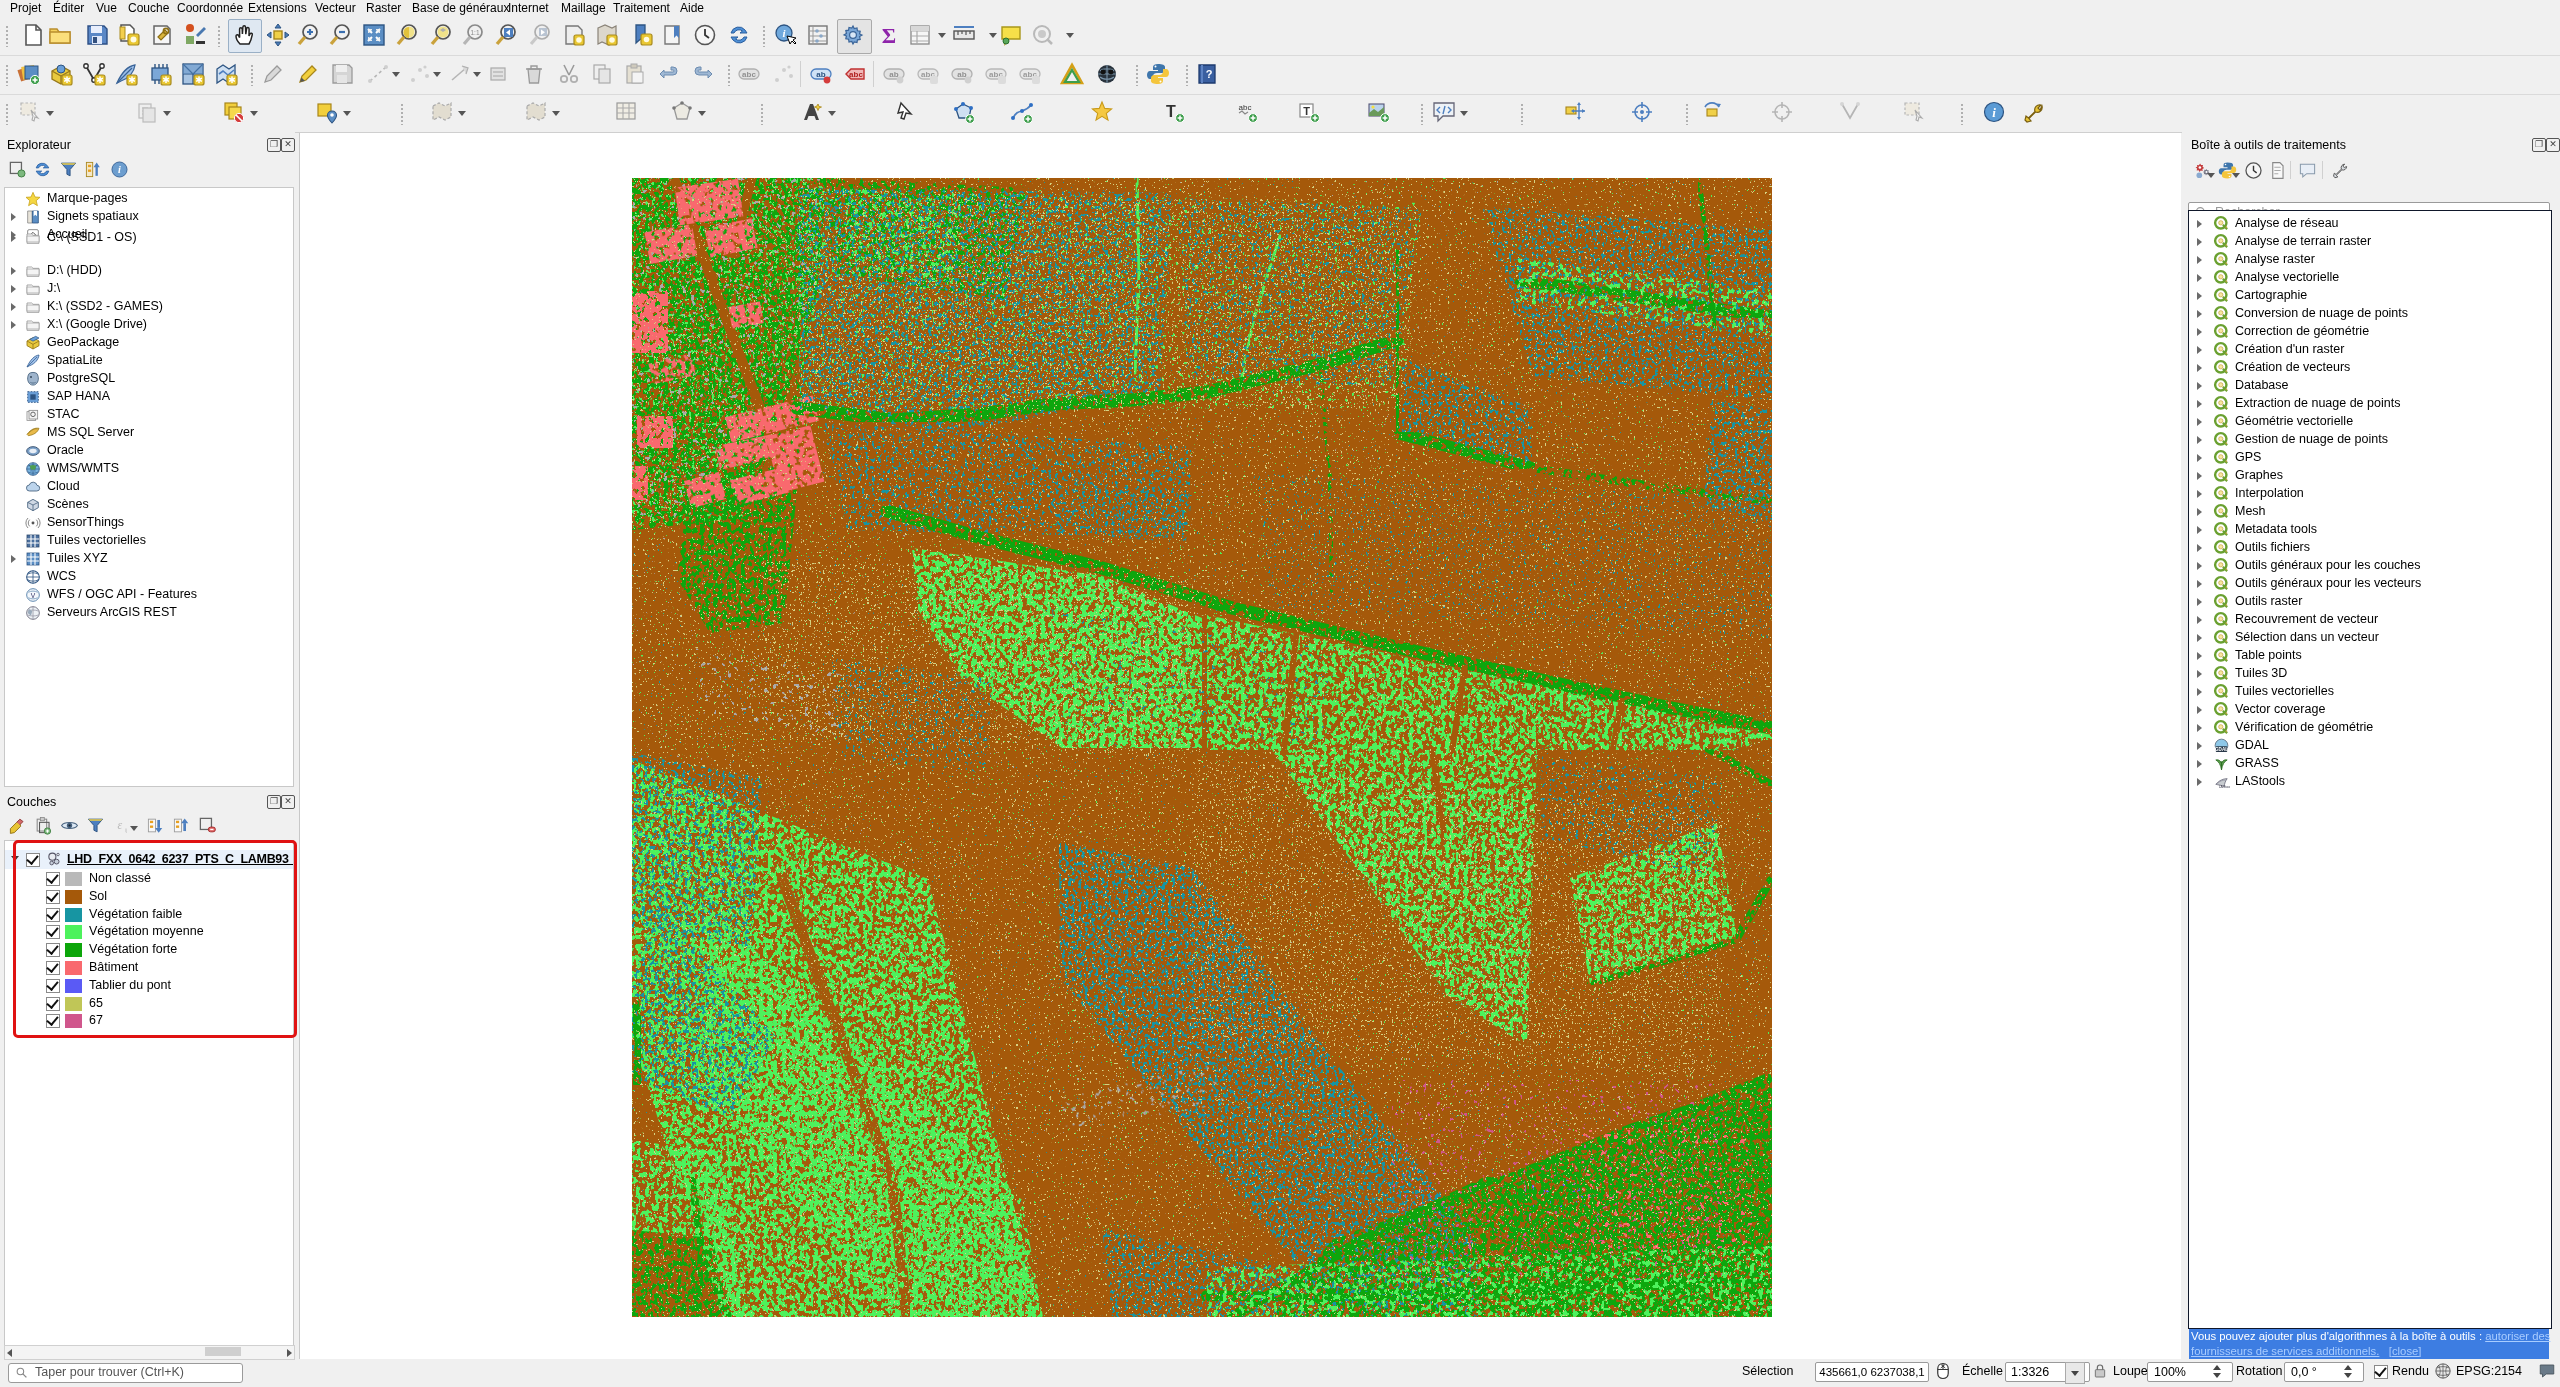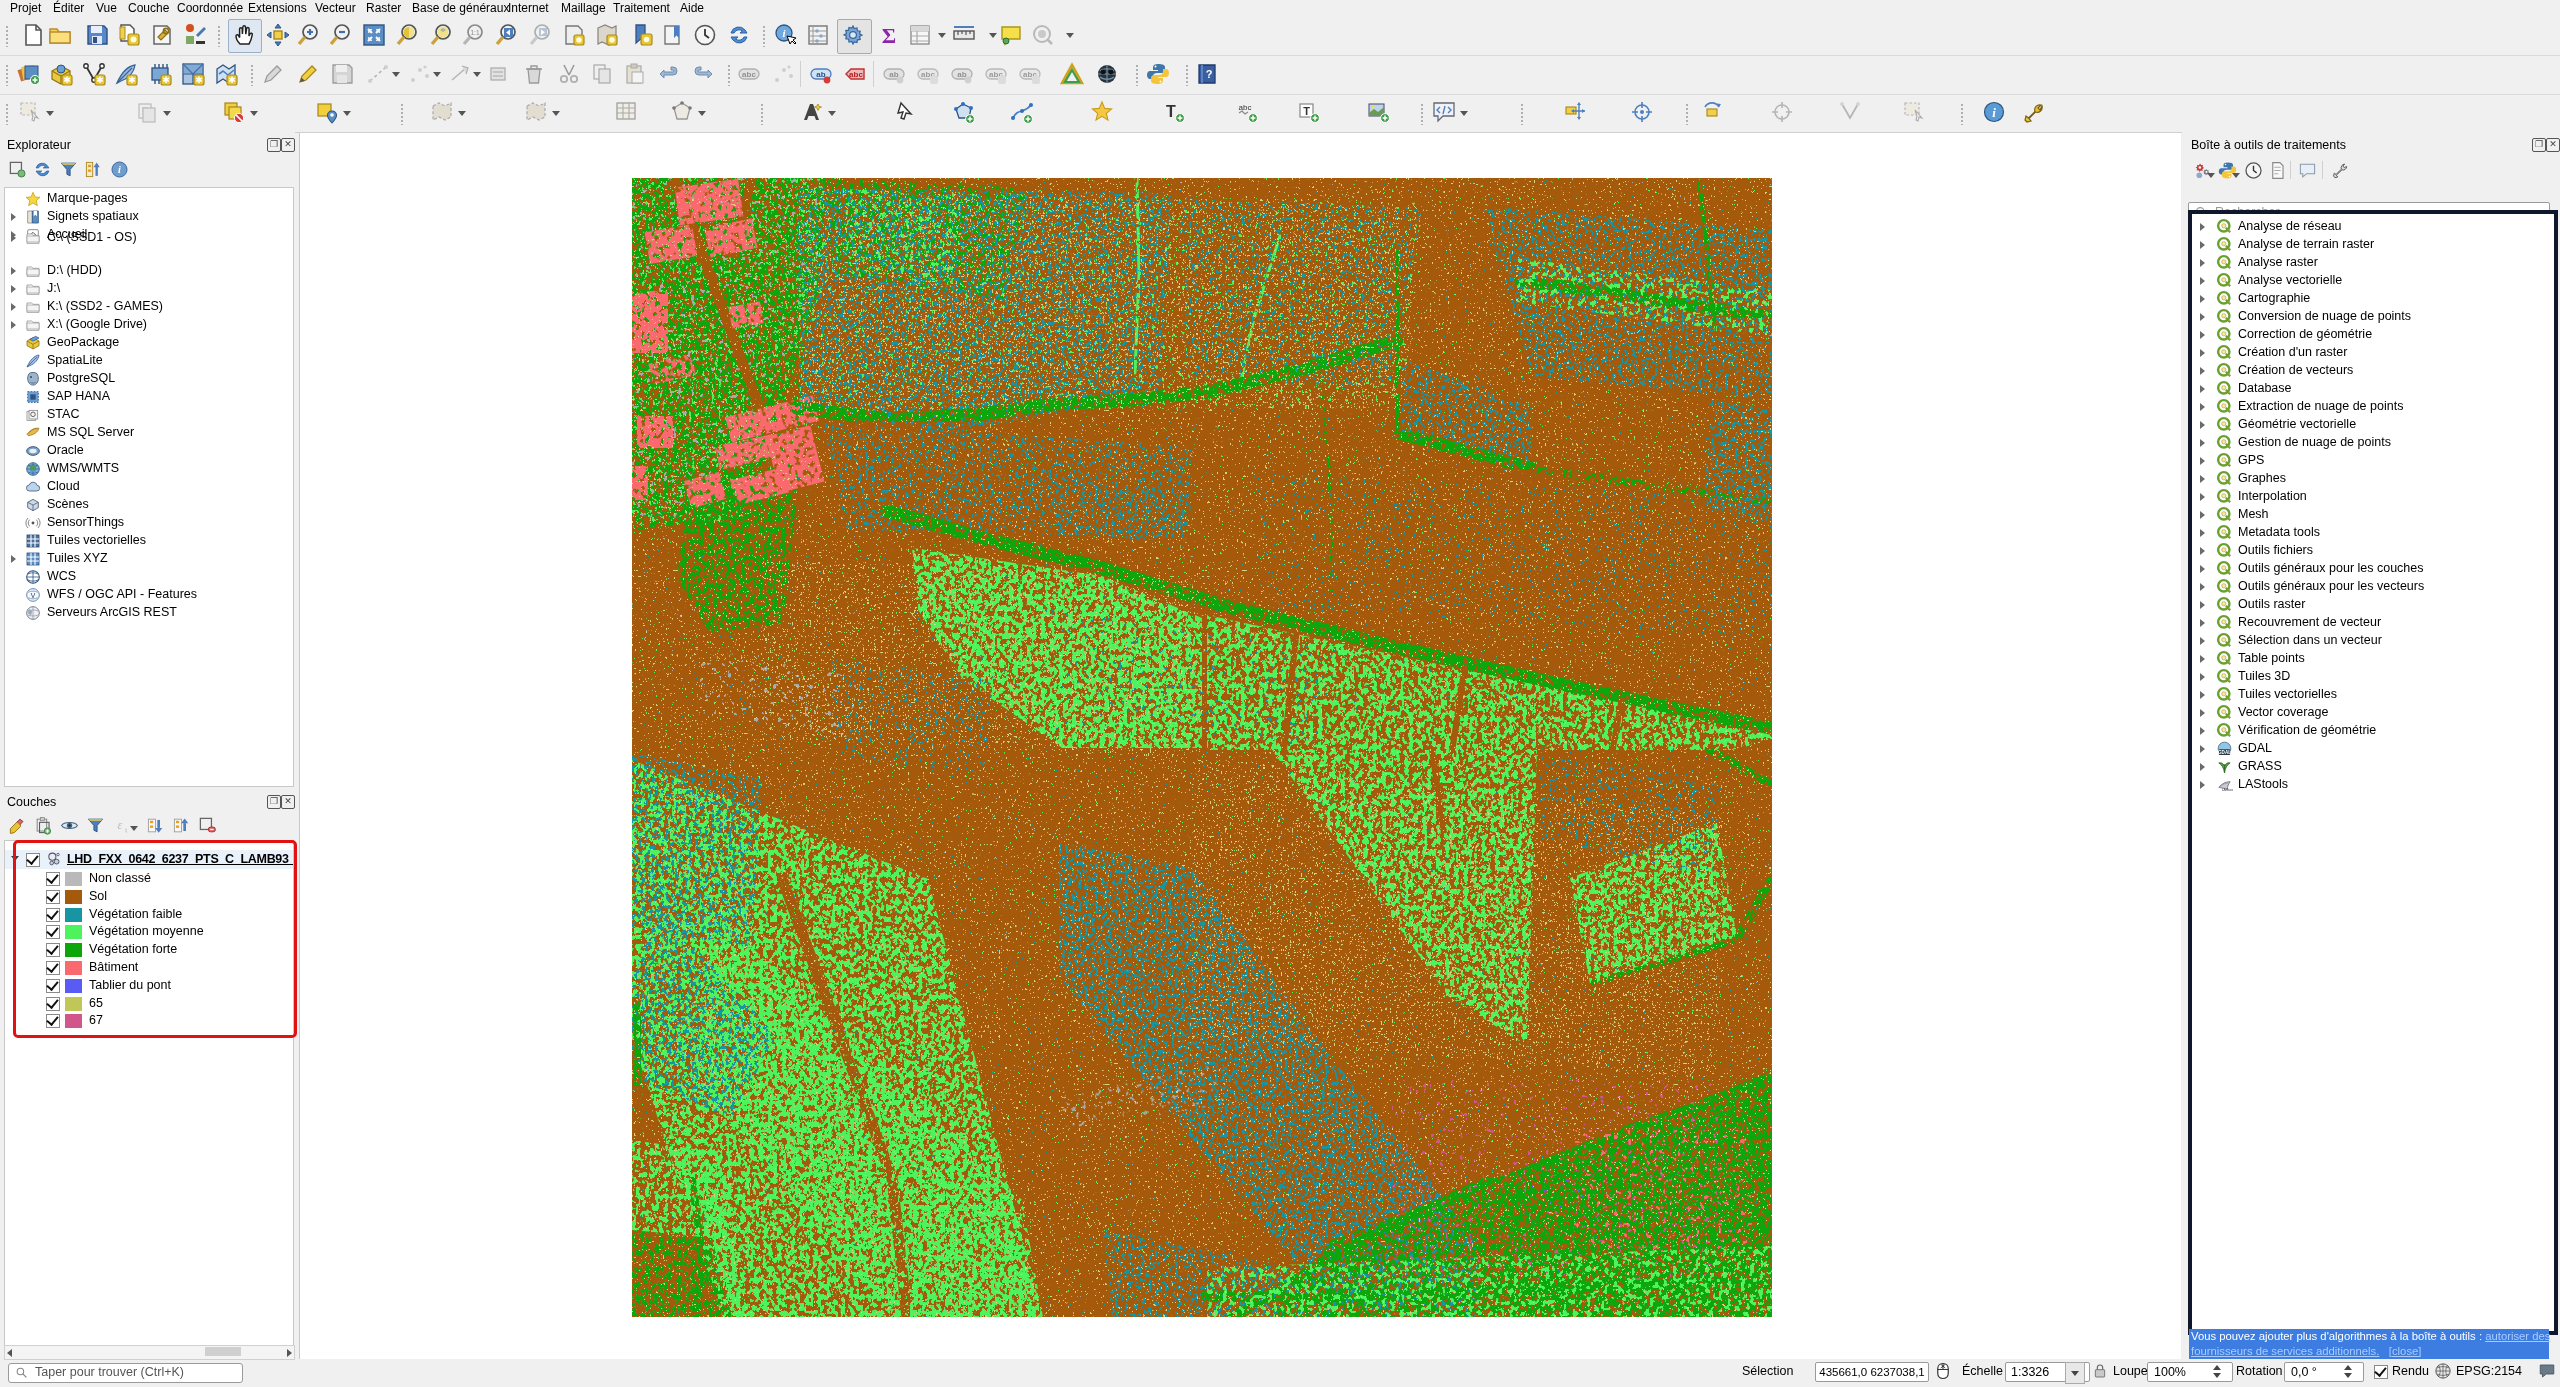--- a/index.html
+++ b/index.html
@@ -22,21 +22,21 @@
 .trow{position:absolute;left:0;width:100%;height:18px;font-size:12.5px;color:#000;white-space:nowrap;}
 .trow .lbl{position:absolute;top:1px;}
 .arr{position:absolute;top:5px;width:0;height:0;border-top:4px solid transparent;border-bottom:4px solid transparent;border-left:5px solid #6a6a6a;}
 .arrd{position:absolute;top:6px;width:0;height:0;border-left:4px solid transparent;border-right:4px solid transparent;border-top:5px solid #3a3a3a;}
 .cb{position:absolute;top:2px;width:12px;height:12px;background:#fff;border:1px solid #8a8a8a;}
 .cb:after{content:"";position:absolute;left:2px;top:-1px;width:5px;height:9px;border:solid #111;border-width:0 2px 2px 0;transform:rotate(40deg);}
 .sw{position:absolute;top:2px;width:17px;height:14px;}
 #canvas{position:absolute;left:299px;top:133px;width:1881px;height:1226px;background:#fff;border-left:1px solid #c8c8c8;}
 #rightpanel{position:absolute;left:2182px;top:132px;width:378px;height:1228px;background:#f0f0f0;}
 #rpsearch{position:absolute;left:6px;top:54px;width:360px;height:20px;background:#fff;border:1px solid #9a9a9a;border-radius:2px;margin-top:16px;}
-#rplist{position:absolute;left:6px;top:78px;width:362px;height:1117px;background:#fff;border:4px solid #0f172a;text-align:right;}
+#rplist{position:absolute;left:6px;top:78px;width:362px;height:1117px;background:#fff;border:1px solid #0f172a;text-align:right;}
 #procmsg{position:absolute;left:2189px;top:1329px;width:360px;height:30px;background:#3d7de2;color:#fff;font-size:12.5px;line-height:15px;}
 #procmsg a{color:#a8ccff;text-decoration:underline;}
 #statusbar{position:absolute;left:0;top:1360px;width:2560px;height:27px;background:#f0f0f0;font-size:12.5px;color:#000;}
 .sbbox{position:absolute;background:#fff;border:1px solid #9a9a9a;border-radius:2px;font-size:12.5px;}
 .spin{position:absolute;width:15px;height:19px;}
 .spin:before{content:"";position:absolute;left:4px;top:3px;border-left:4px solid transparent;border-right:4px solid transparent;border-bottom:5px solid #444;}
 .spin:after{content:"";position:absolute;left:4px;bottom:3px;border-left:4px solid transparent;border-right:4px solid transparent;border-top:5px solid #444;}
 svg{display:block}
 </style></head><body>
 <div id="menubar">

